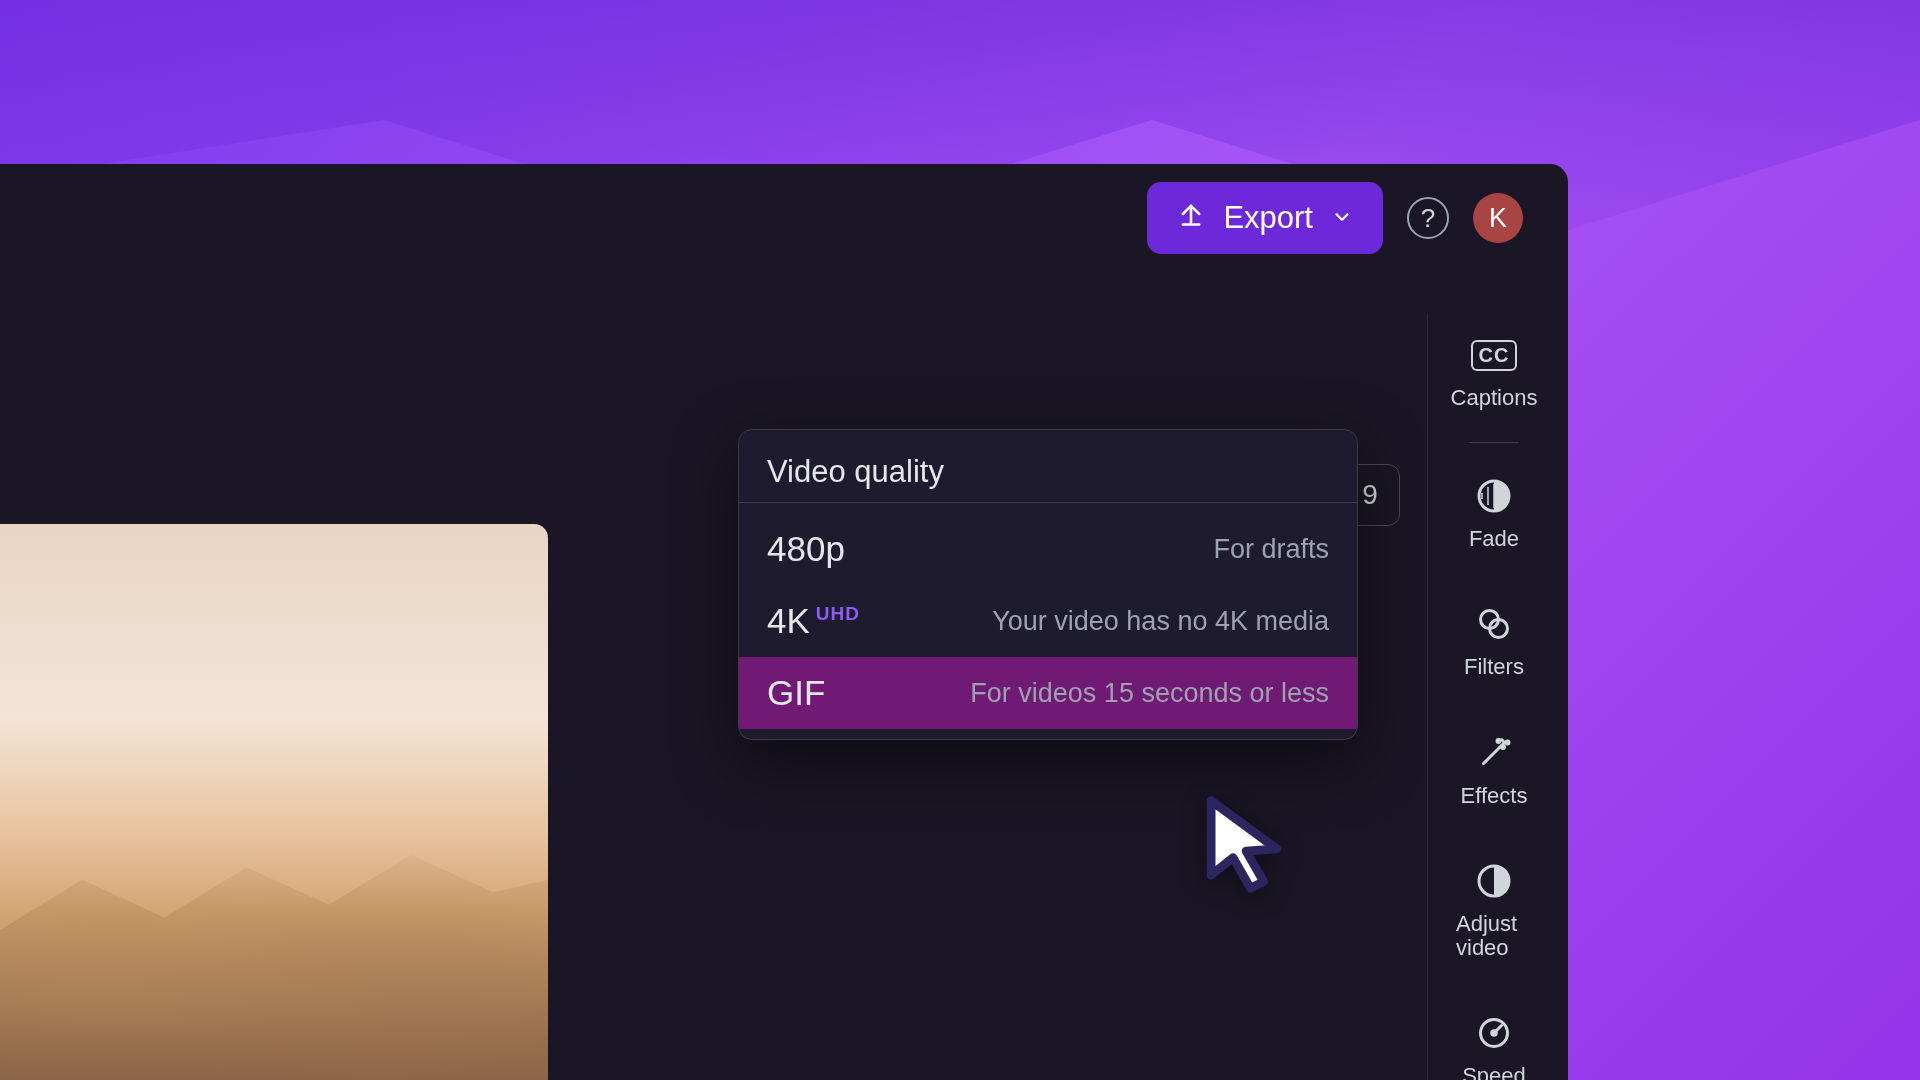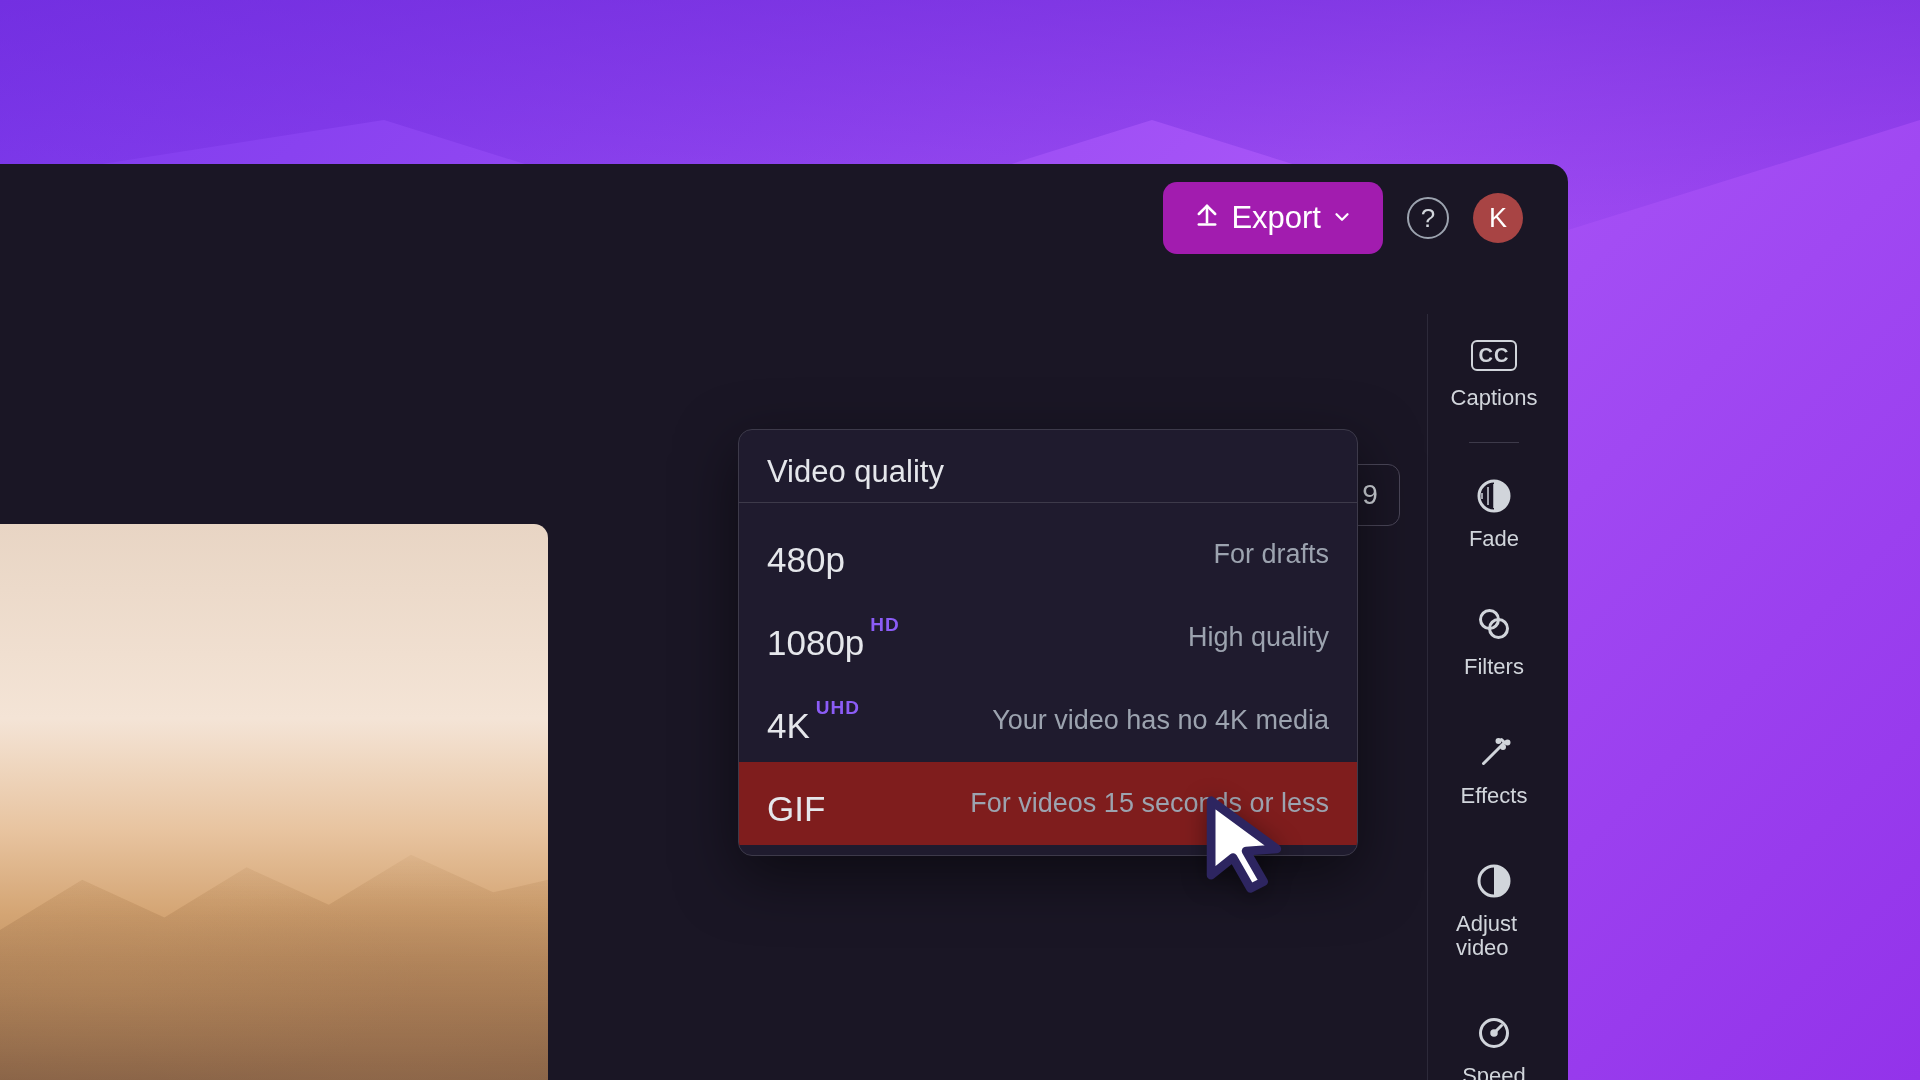--- a/index.html
+++ b/index.html
@@ -36,30 +36,30 @@
     .toolbar {
       position: absolute;
       top: 18px;
       right: 45px;
       display: flex;
       align-items: center;
       gap: 24px;
     }
     
     .export-btn {
-      background: #a21caf;
+      background: #6d28d9;
       color: #fff;
       border: none;
       border-radius: 14px;
       padding: 18px 30px;
       font-size: 31px;
       font-weight: 500;
       display: flex;
       align-items: center;
-      gap: 10px;
+      gap: 18px;
       cursor: pointer;
     }
     
     .export-btn svg { width: 28px; height: 28px; }
     .chevron svg { width: 22px; height: 22px; }
     
     .help-btn {
       width: 42px;
       height: 42px;
       border: 2.5px solid #9ca3af;
@@ -199,34 +199,33 @@
     
     .option {
       display: flex;
       justify-content: space-between;
       align-items: center;
       padding: 16px 28px;
       cursor: pointer;
     }
     
     .option.hovered {
-      background: #7f1d1d;
+      background: #701a75;
     }
     
     .option-left {
       display: flex;
       align-items: flex-start;
       gap: 6px;
     }
     
     .option-name {
       color: #e5e7eb;
       font-size: 35px;
       font-weight: 400;
-      margin-top: 11px;
     }
     
     .option-badge {
       color: #8b5cf6;
       font-size: 19px;
       font-weight: 700;
       letter-spacing: 1px;
       margin-top: 2px;
     }
     
@@ -370,27 +369,20 @@
     <div class="dropdown-options">
       <div class="option">
         <div class="option-left">
           <span class="option-name">480p</span>
           <span class="option-badge"></span>
         </div>
         <span class="option-desc">For drafts</span>
       </div>
       <div class="option">
         <div class="option-left">
-          <span class="option-name">1080p</span>
-          <span class="option-badge">HD</span>
-        </div>
-        <span class="option-desc">High quality</span>
-      </div>
-      <div class="option">
-        <div class="option-left">
           <span class="option-name">4K</span>
           <span class="option-badge">UHD</span>
         </div>
         <span class="option-desc">Your video has no 4K media</span>
       </div>
       <div class="option hovered">
         <div class="option-left">
           <span class="option-name">GIF</span>
           <span class="option-badge"></span>
         </div>

